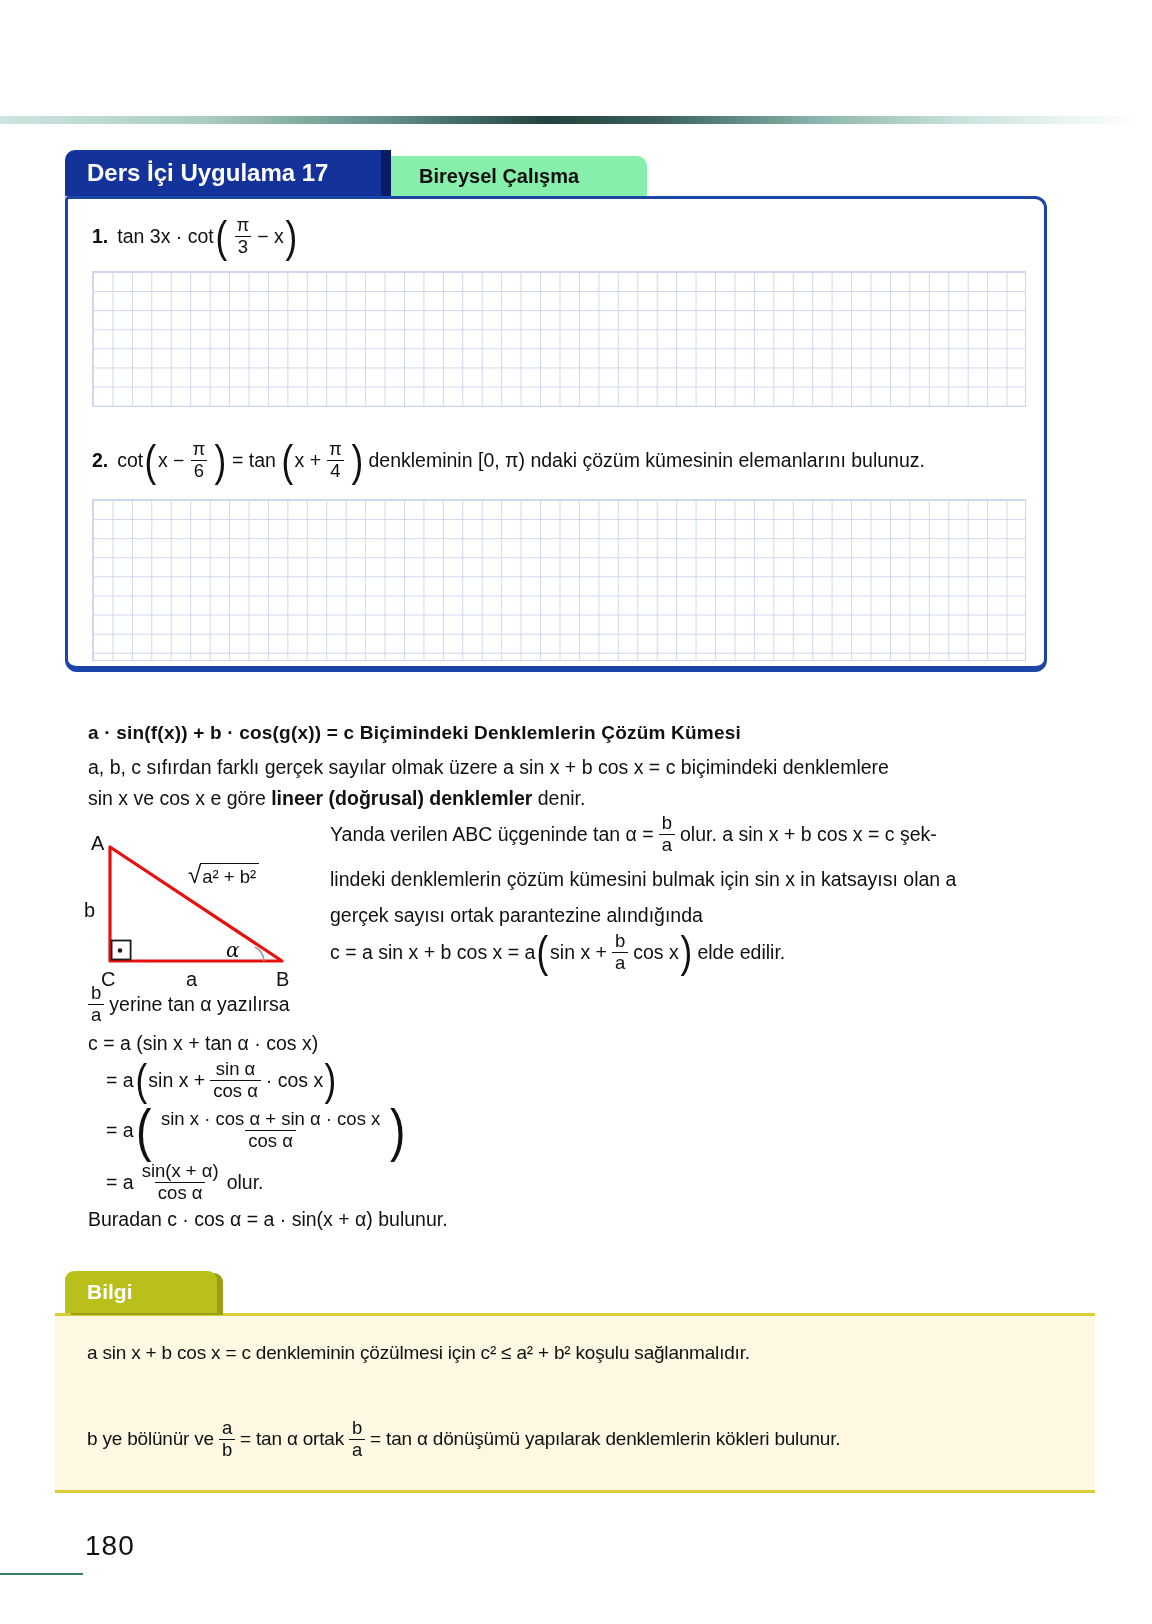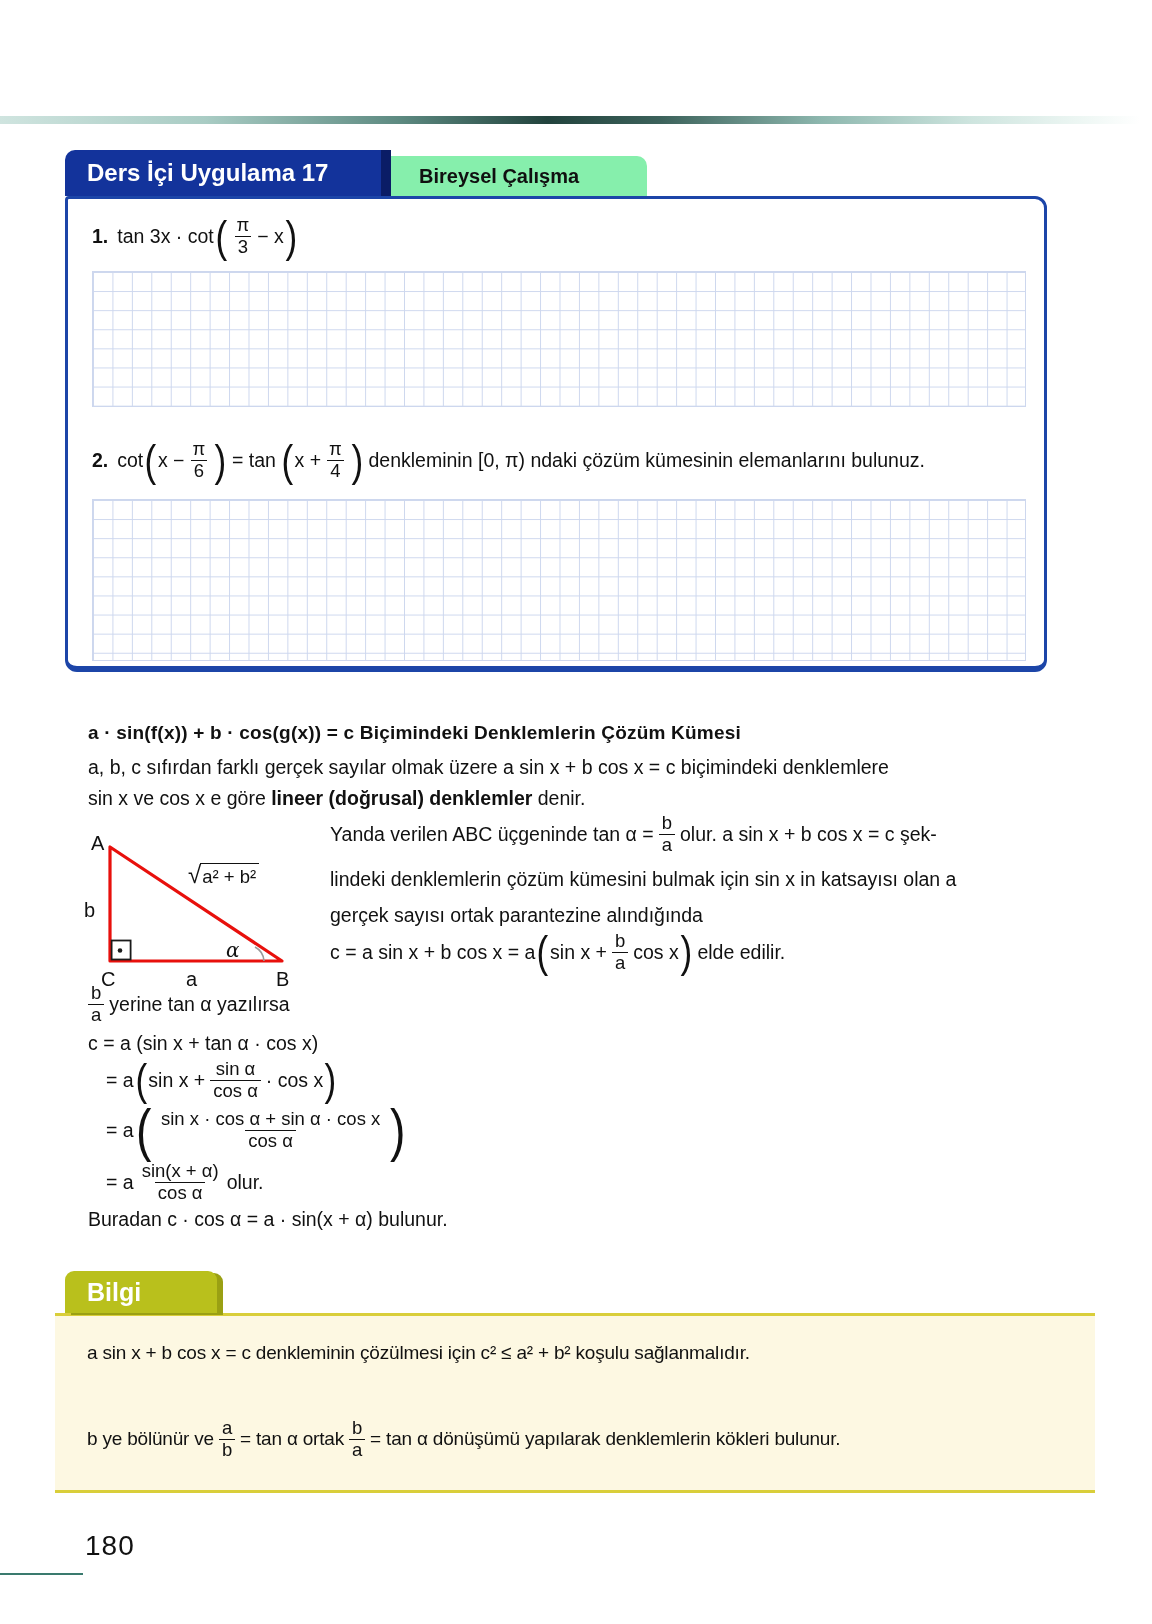--- a/index.html
+++ b/index.html
@@ -71,21 +71,21 @@
   .d0{top:0;height:48px;}
   .d1{top:52px;}
   .d2{top:74px;height:52px;margin-left:18px;}
   .d3{top:122px;height:56px;margin-left:18px;}
   .d4{top:174px;height:56px;margin-left:18px;}
   .d5{top:228px;}
 
   
   .info-tab{position:absolute;left:65px;top:1271px;width:152px;height:42px;background:#b9c01c;
       border-radius:9px 9px 0 0;display:flex;align-items:center;z-index:3;box-shadow:6px 2px 0 #9aa013;}
-  .info-tab span{color:#fff;font-weight:bold;font-size:25px;padding-left:22px;}
+  .info-tab span{color:#fff;font-weight:bold;font-size:21px;padding-left:22px;}
   .info-box{position:absolute;left:55px;top:1313px;width:1040px;height:180px;background:#fdf8e2;
       border-top:3px solid #d9ce3a;border-bottom:3px solid #d9ce3a;box-sizing:border-box;z-index:2;}
   .info-box .row{position:absolute;left:32px;display:flex;align-items:center;white-space:nowrap;
       font-size:19px;letter-spacing:-0.2px;}
   .i1{top:26px;}
   .i2{top:64px;}
   .i3{top:96px;height:54px;}
 
   
   .page-number{position:absolute;left:85px;top:1530px;font-size:28px;letter-spacing:1px;}

